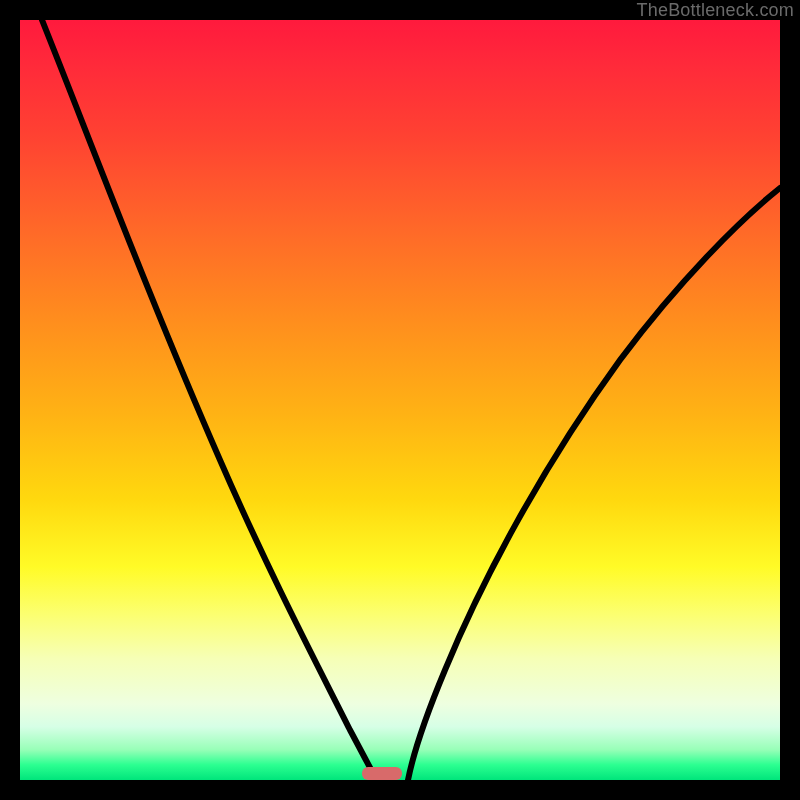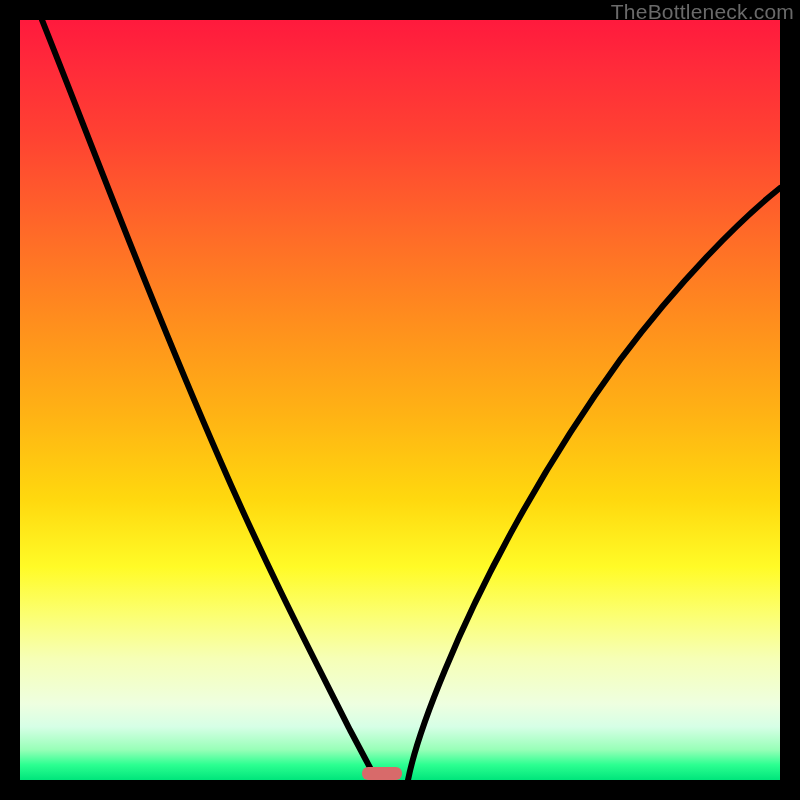--- a/index.html
+++ b/index.html
@@ -54,21 +54,21 @@
     border-radius: 6px;
     background: #d86a6a;
     left: 342px;
     bottom: 0px;
   }
   .attribution {
     position: absolute;
     top: 0px;
     right: 6px;
     color: #6a6a6a;
-    font-size: 21px;
+    font-size: 18px;
     letter-spacing: 0.2px;
     font-weight: 500;
   }
 </style>
 </head>
 <body>
 
 <div class="attribution">TheBottleneck.com</div>
 
 <div class="plot-area">

